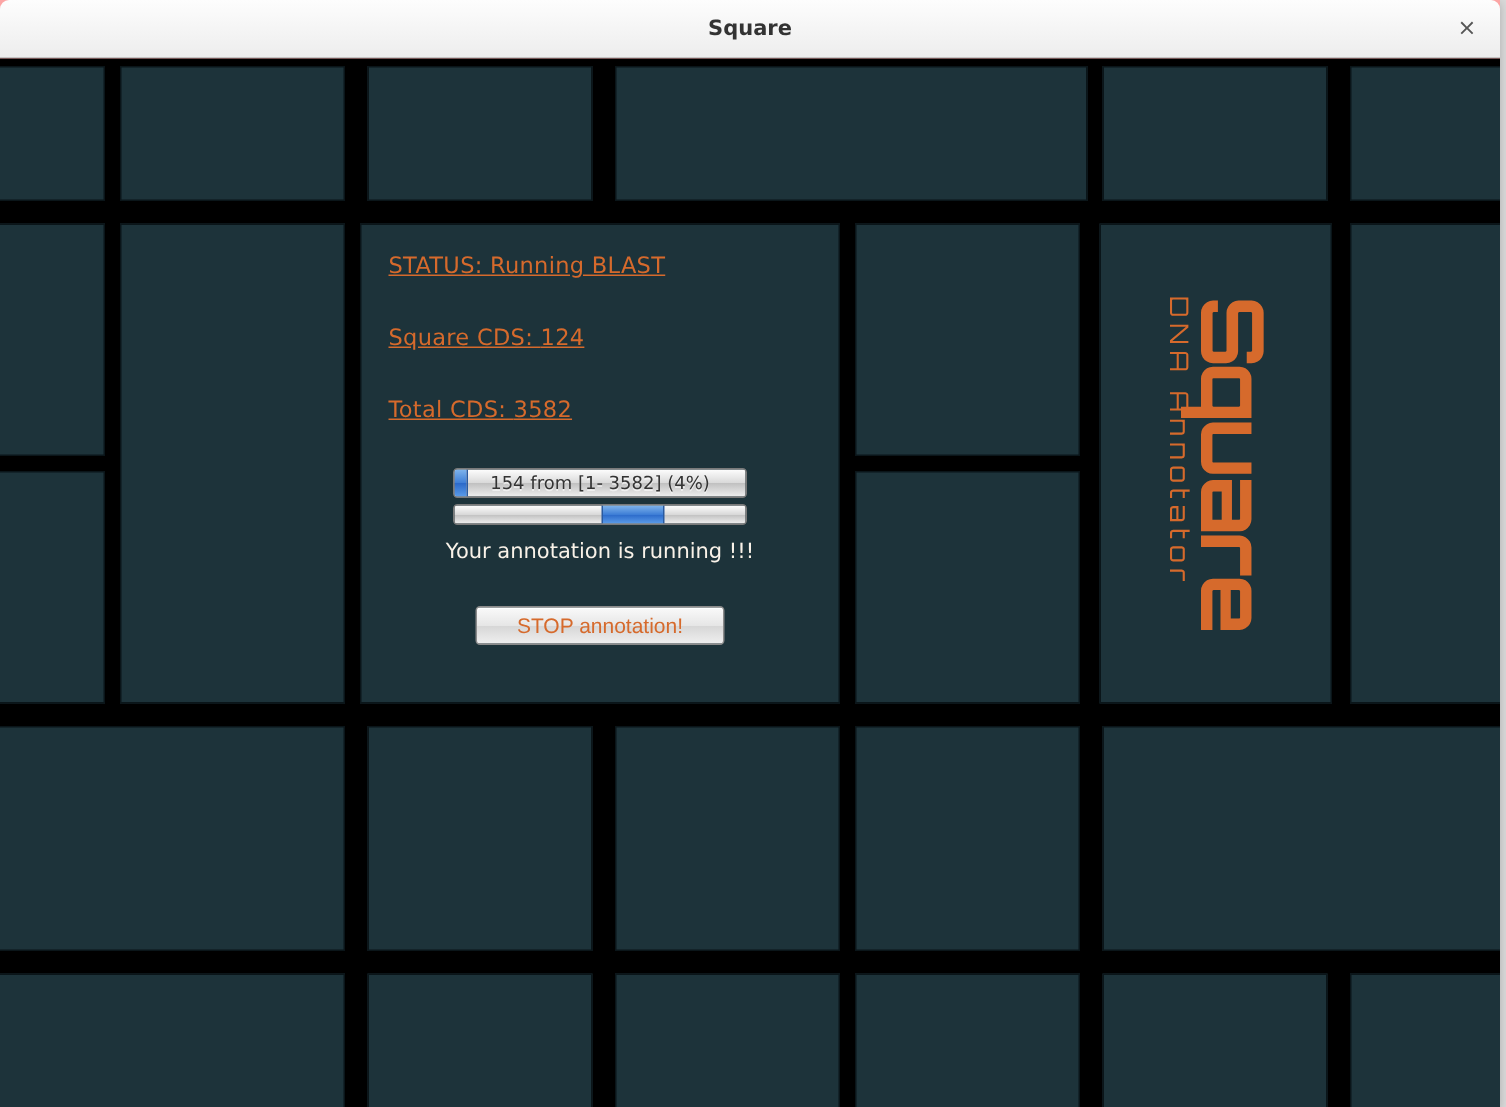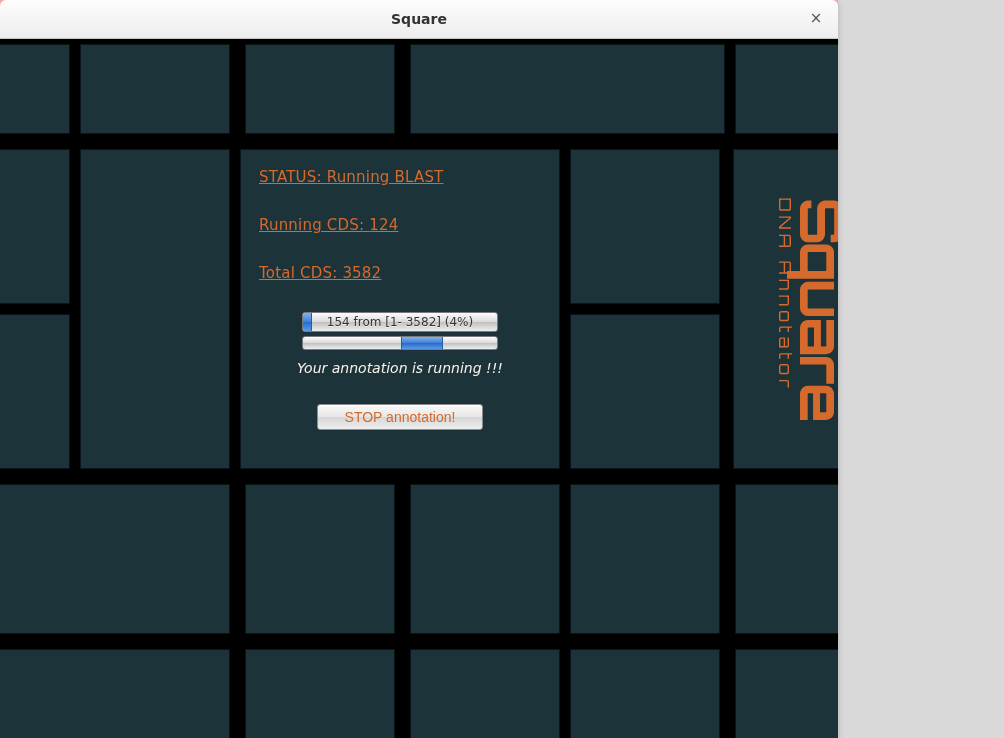--- a/index.html
+++ b/index.html
@@ -6,21 +6,21 @@
     margin: 0;
     padding: 0;
     width: 1004px;
     height: 738px;
     overflow: hidden;
     font-family: "DejaVu Sans", "Segoe UI", Arial, sans-serif;
     background: #d9d9d9;
   }
 
   .window {
-    width: 838px;
+    width: 1000px;
     height: 738px;
     background: #fca5a5;
     display: flex;
     flex-direction: column;
     box-shadow: 0 2px 6px rgba(0,0,0,0.2);
   }
 
   .titlebar {
     height: 38px;
     background: linear-gradient(to bottom, #fdfdfd, #ededed);
@@ -121,21 +121,20 @@
     top: 0; bottom: 0;
     width: 40px;
     background: linear-gradient(to bottom, #7fb4ec 0%, #3e7ed6 50%, #2b69c9 51%, #5a9be8 100%);
     border-left: 1px solid #2a5a9f;
     border-right: 1px solid #2a5a9f;
   }
   .msg {
     margin-top: 10px;
     font-size: 14px;
     color: #f9f2e8;
-    font-style: italic;
   }
   .stopbtn {
     margin-top: 28px;
     width: 166px;
     height: 26px;
     background: linear-gradient(to bottom, #fafafa 0%, #e6e6e6 50%, #d6d6d6 51%, #efefef 100%);
     border: 1px solid #8b8b8b;
     border-radius: 3px;
     color: #d66a2c;
     font-size: 14px;
@@ -216,21 +215,21 @@
     <div class="tile" style="left:410px; top:610px; width:150px; height:100px;"></div>
     <div class="tile" style="left:570px; top:610px; width:150px; height:100px;"></div>
     <div class="tile" style="left:735px; top:610px; width:150px; height:100px;"></div>
     <div class="tile" style="left:900px; top:610px; width:110px; height:100px;"></div>
 
     <div class="panel">
       <div class="line">
         <span>STATUS: </span><span>Running BLAST</span>
       </div>
       <div class="line">
-        <span>Running CDS: </span><span>124</span>
+        <span>Square CDS: </span><span>124</span>
       </div>
       <div class="line">
         <span>Total CDS: </span><span>3582</span>
       </div>
 
       <div class="progress-wrap">
         <div class="progressbar">
           <div class="fill" id="pb-fill" style="width: 4%;"></div>
           <div class="plabel">154 from [1- 3582] (4%)</div>
         </div>

